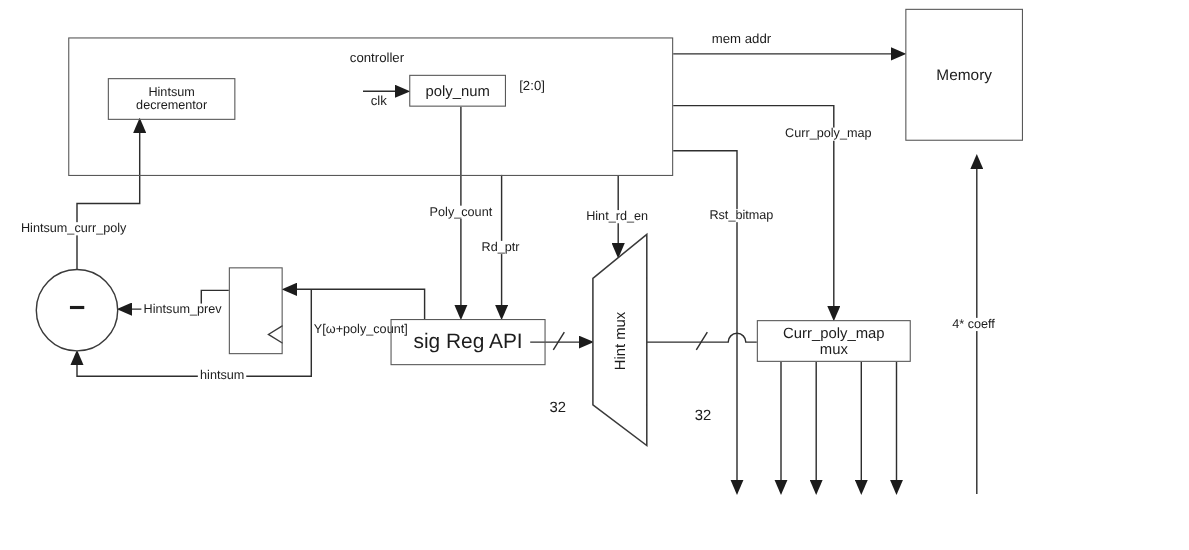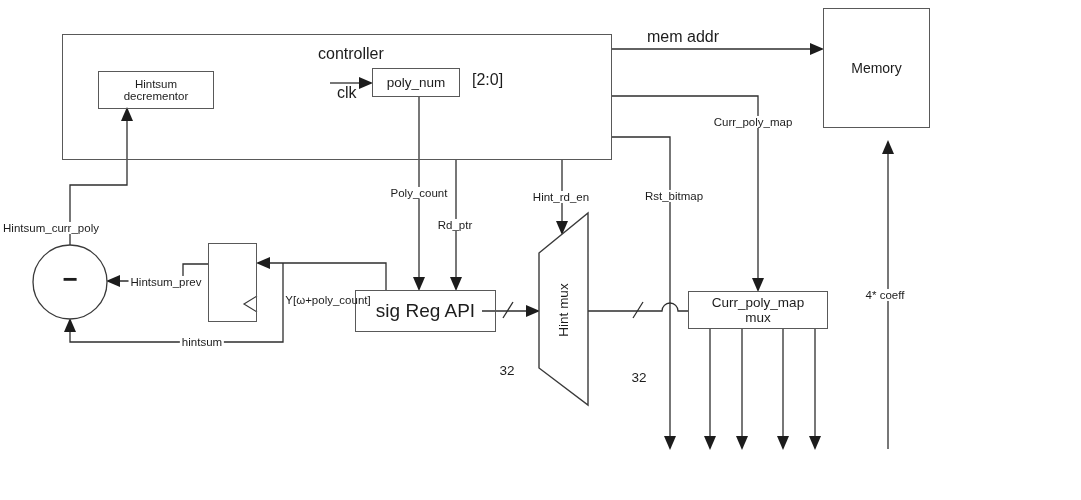--- a/index.html
+++ b/index.html
@@ -10,21 +10,21 @@
   #wires{position:absolute;left:0;top:0;z-index:1;}
   .box{
     position:absolute;border:1.6px solid #595959;background:transparent;
     display:flex;align-items:center;justify-content:center;flex-direction:column;
     box-sizing:border-box;text-align:center;z-index:2;
   }
   .lbl{position:absolute;white-space:nowrap;z-index:3;line-height:1.05;}
   .sig{font-size:11.5px;}
   .onwire{background:#fff;padding:0 2px;transform:translate(-50%,-50%);}
   .center{transform:translate(-50%,-50%);margin-top:44px;}
-  .big{font-size:16px;}
+  .big{font-size:12px;}
   .rot{transform:translate(-50%,-50%) rotate(-90deg);font-size:13.5px;}
   .minus{font-size:26px;font-weight:bold;transform:translate(-50%,-54%);}
 </style>
 </head>
 <body>
 
 <div id="canvas">
 
   <svg id="wires" width="1081" height="500" viewBox="0 0 1081 500">
     <defs>
@@ -111,21 +111,21 @@
   <div class="lbl rot" style="left:564px;top:310px;">Hint mux</div>
 
   <div class="lbl minus" style="left:70px;top:281px;">−</div>
 
   <div class="lbl big" style="left:647px;top:29px;">mem addr</div>
   <div class="lbl sig onwire" style="left:753px;top:122px;">Curr_poly_map</div>
   <div class="lbl sig onwire" style="left:674px;top:196px;">Rst_bitmap</div>
   <div class="lbl sig onwire" style="left:561px;top:197px;">Hint_rd_en</div>
   <div class="lbl sig onwire" style="left:419px;top:193px;">Poly_count</div>
   <div class="lbl sig onwire" style="left:455px;top:225px;">Rd_ptr</div>
-  <div class="lbl sig onwire" style="left:51px;top:208px;margin-top:20px;">Hintsum_curr_poly</div>
+  <div class="lbl sig onwire" style="left:67px;top:208px;">Hintsum_curr_poly</div>
   <div class="lbl sig onwire" style="left:166px;top:282px;">Hintsum_prev</div>
   <div class="lbl sig onwire" style="left:202px;top:342px;">hintsum</div>
   <div class="lbl sig center" style="left:328px;top:256px;">Y[ω+poly_count]</div>
   <div class="lbl sig onwire" style="left:885px;top:295px;">4* coeff</div>
   <div class="lbl center" style="left:507px;top:327px;font-size:13.5px;">32</div>
   <div class="lbl center" style="left:639px;top:334px;font-size:13.5px;">32</div>
 
 </div>
 
 </body></html>

